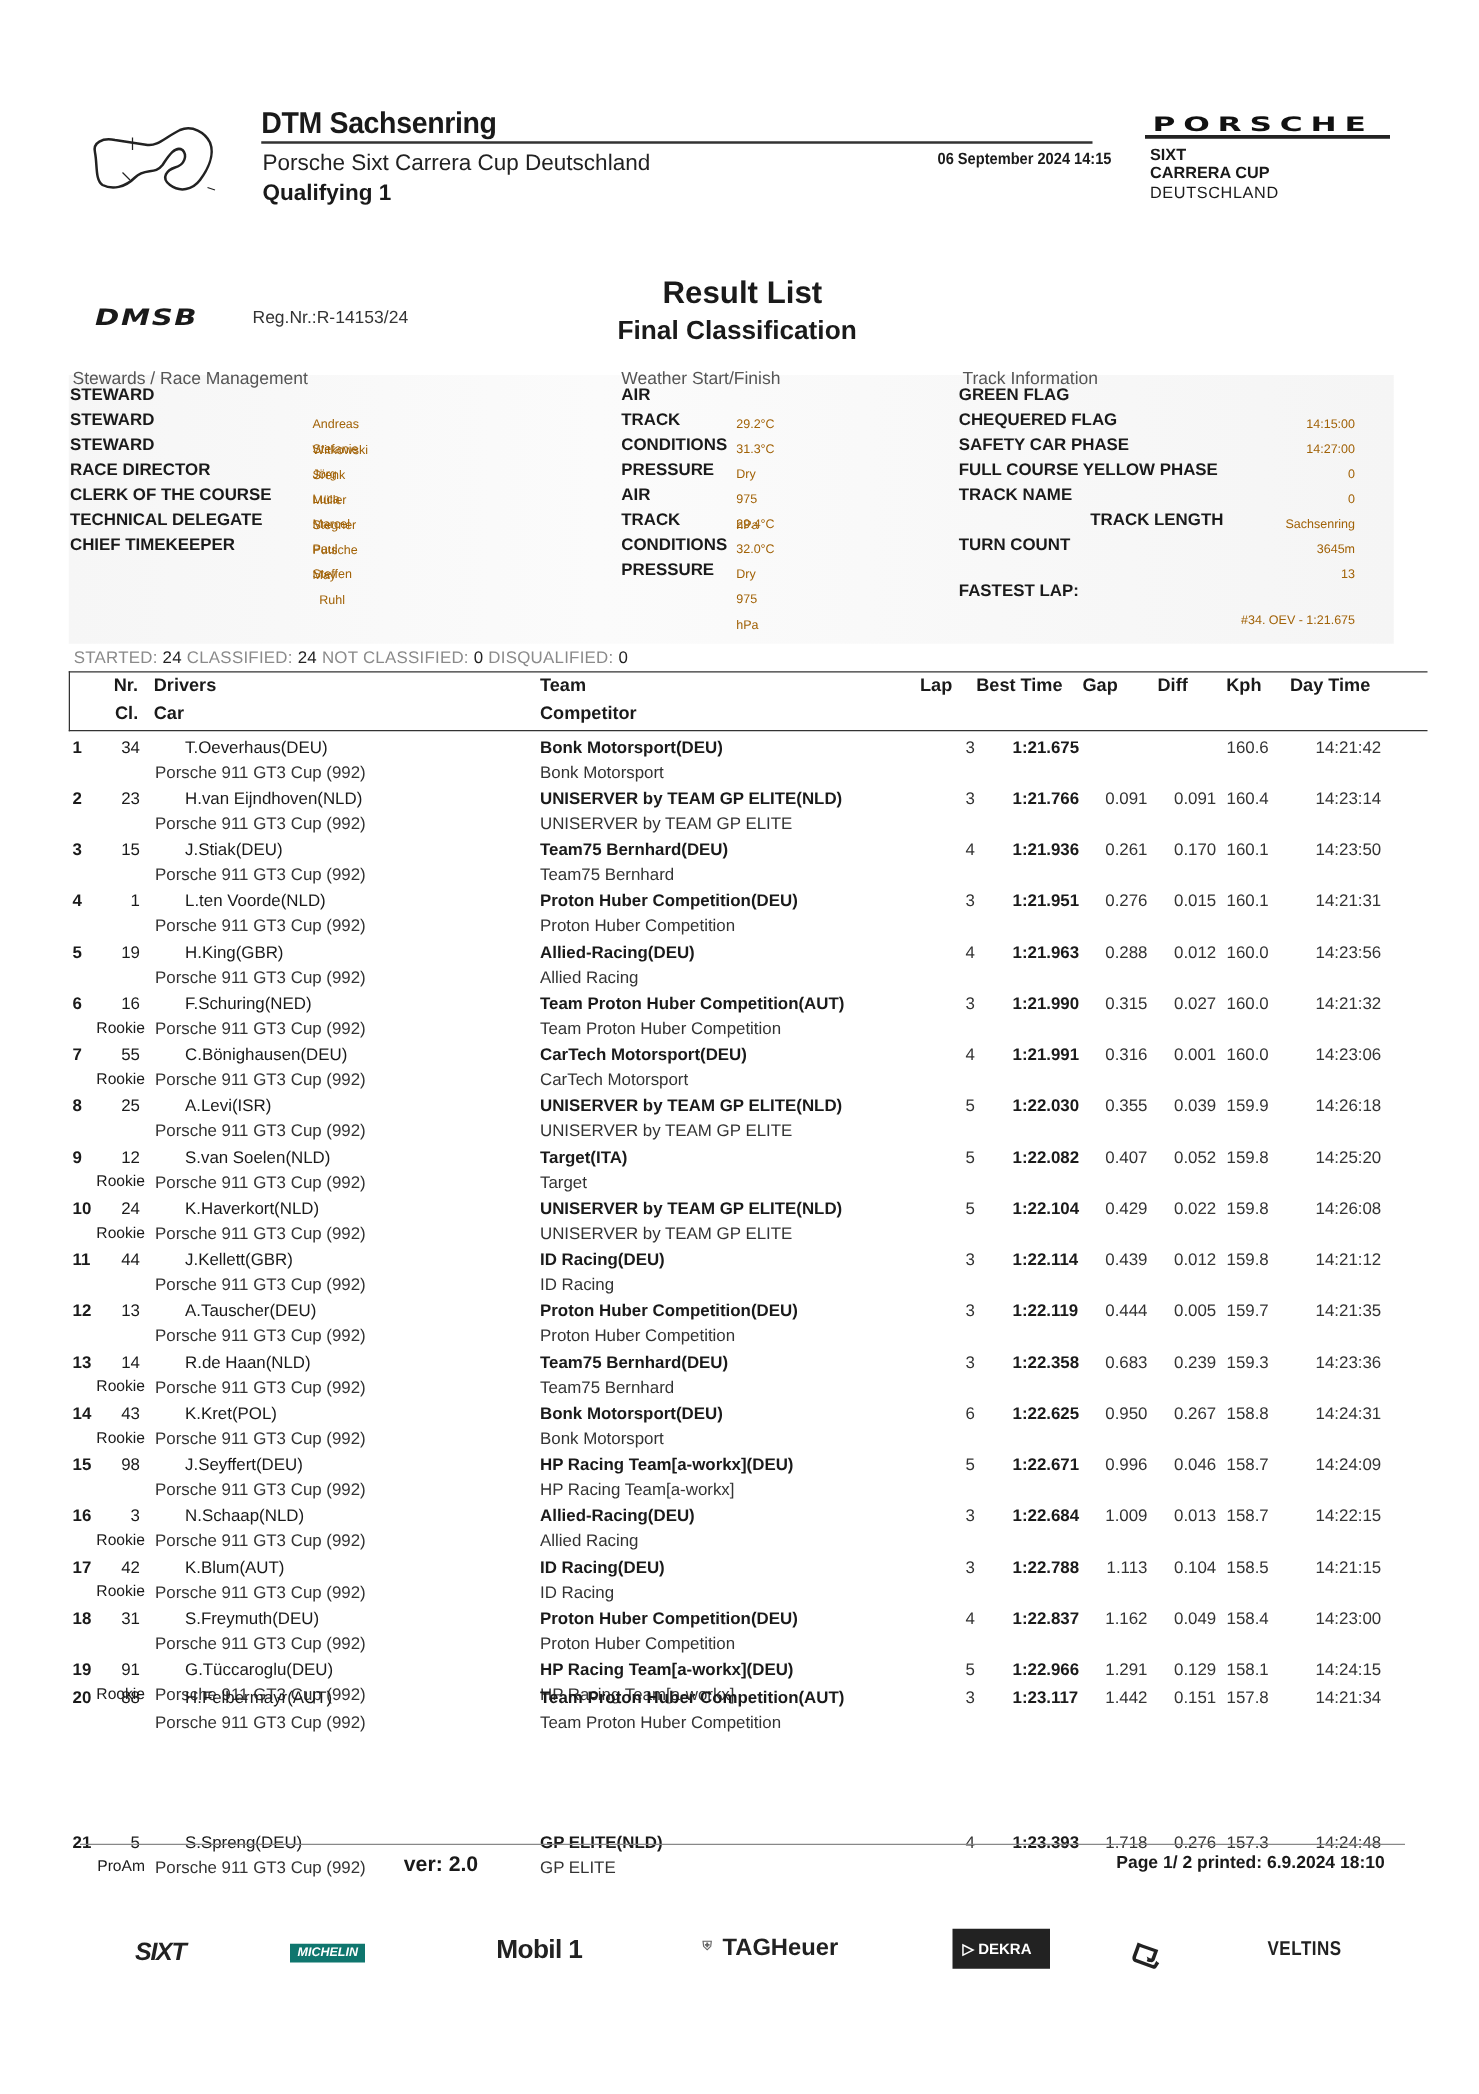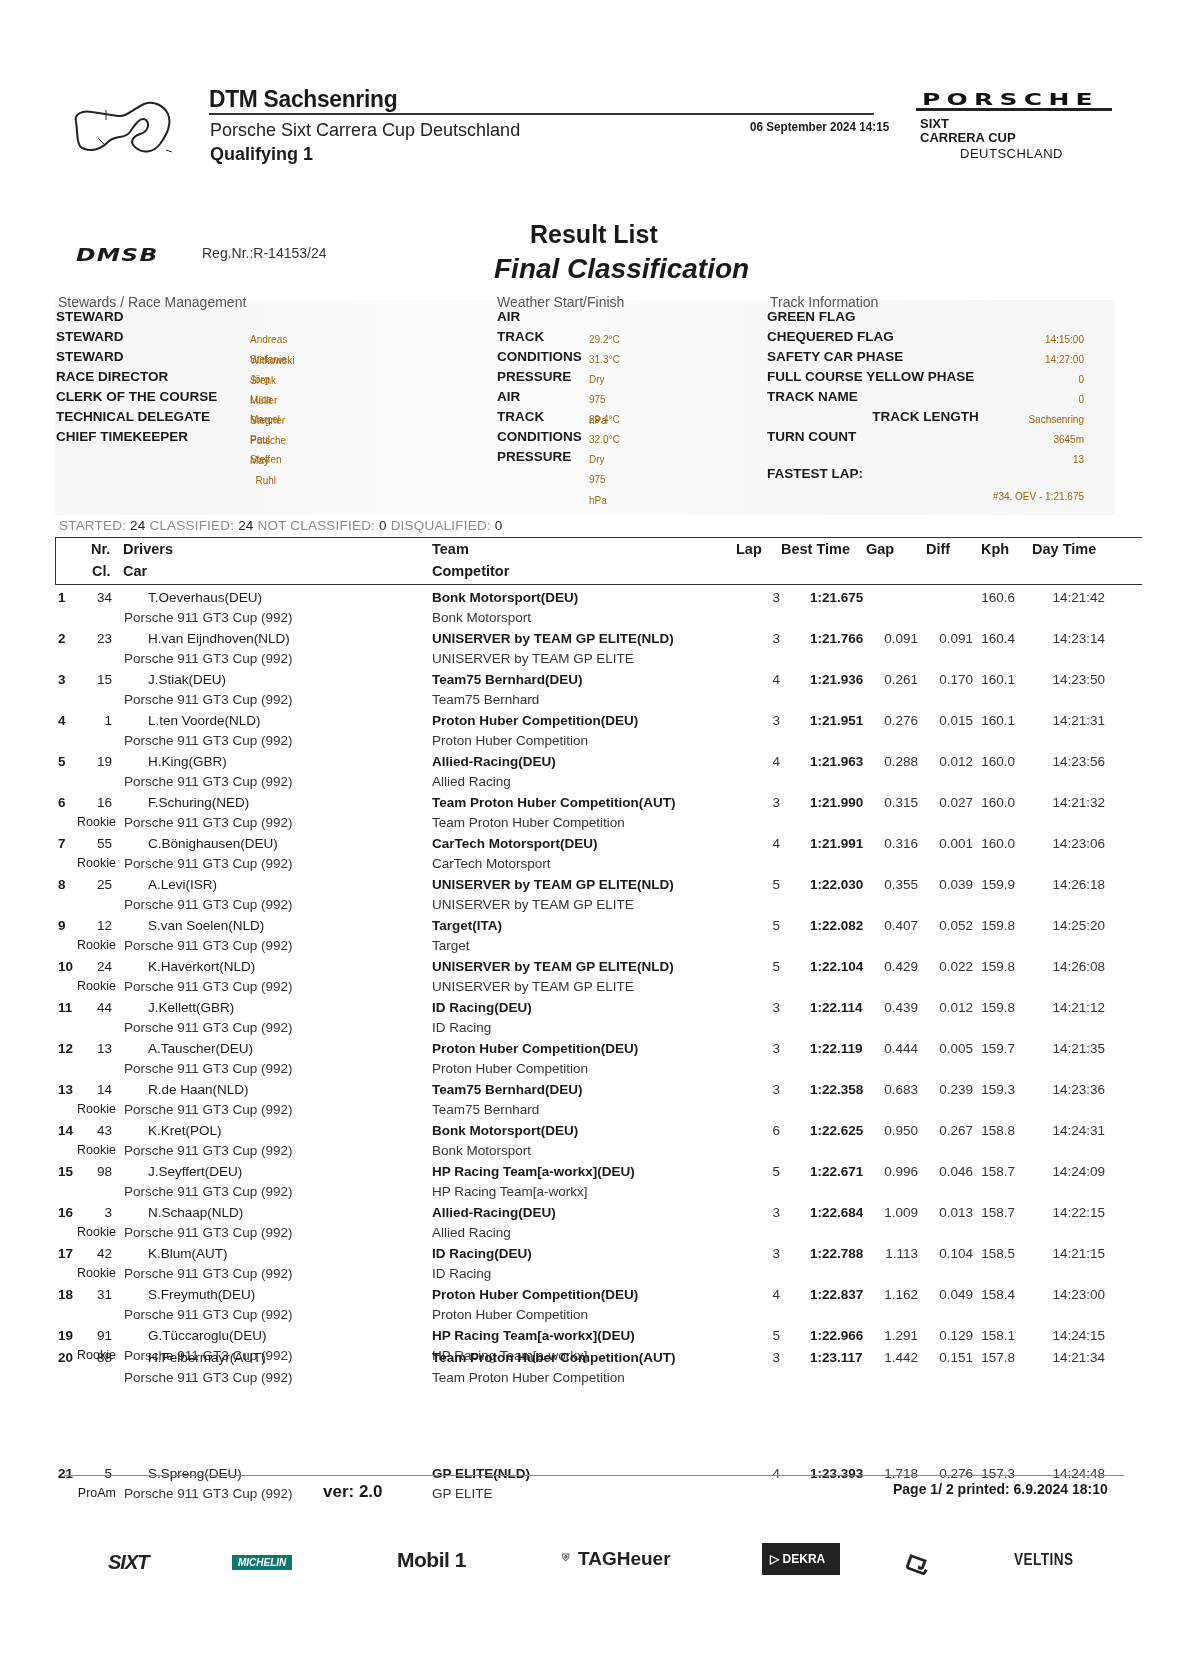--- a/index.html
+++ b/index.html
@@ -7,25 +7,25 @@
   .abs { position: absolute; }
   .track-logo { left: 68px; top: 92px; width: 130px; height: 70px; }
   .event-title { left: 209px; top: 85px; font-size: 24px; font-weight: bold; letter-spacing: -0.3px; transform: scaleX(0.95); transform-origin: left; }
   .title-rule { left: 209px; top: 113px; width: 665px; height: 2px; background: #333; }
   .series-name { left: 210px; top: 120px; font-size: 18px; color: #222; }
   .session-name { left: 210px; top: 144px; font-size: 18px; font-weight: bold; }
   .event-date { left: 750px; top: 119px; font-size: 13px; font-weight: bold; transform: scaleX(0.9); transform-origin: left; }
   .porsche-word { left: 922px; top: 87px; font-size: 20px; letter-spacing: 5px; font-weight: bold; font-family: "DejaVu Sans", sans-serif; transform: scaleX(1.25) scaleY(0.8); transform-origin: left; color:#111; }
   .porsche-rule { left: 916px; top: 108px; width: 196px; height: 3px; background: #222; }
   .cup-line1 { left: 920px; top: 117px; font-size: 13px; font-weight: bold; line-height: 14px; }
-  .cup-line3 { left: 920px; top: 147px; font-size: 13px; line-height: 14px; letter-spacing: 0.5px; margin-left: 40px; }
+  .cup-line3 { left: 920px; top: 147px; font-size: 13px; line-height: 14px; letter-spacing: 0.5px; }
   .dmsb-logo { left: 76px; top: 244px; font-size: 18px; font-weight: 900; font-style: italic; letter-spacing: 1px; font-family: "DejaVu Sans", sans-serif; transform: scaleX(1.3); transform-origin: left; }
   .reg-nr { left: 202px; top: 245px; font-size: 14px; color: #333; }
   .result-title { left: 530px; top: 220px; font-size: 25px; font-weight: bold; }
-  .final-class { left: 494px; top: 253px; font-size: 28px; font-weight: bold; font-style: italic; }
+  .final-class { left: 494px; top: 253px; font-size: 21px; font-weight: bold; }
   .info-bg { left: 55px; top: 300px; width: 1060px; height: 215px; background: linear-gradient(90deg, #f6f6f6, #fbfbfb 40%, #f5f5f5); }
   .sec-head { font-size: 14px; color: #555; }
   .info-label { font-size: 13.5px; font-weight: bold; color: #1a1a1a; }
   .info-val { font-size: 10px; color: #a16207; margin-top: 24px; }
   .info-row { position: absolute; height: 21px; line-height: 21px; }
   .stats-line { left: 59px; top: 518px; font-size: 13.5px; color: #8a8a8a; letter-spacing: 0.2px; }
   .stats-line b { color: #222; font-weight: normal; }
   .header-box { left: 55px; top: 537px; width: 1087px; height: 48px; border: 1.5px solid #333; border-right: none; border-left-width: 1.5px; }
   .hdr { font-size: 14.5px; font-weight: bold; position: absolute; }
   .row { position: absolute; left: 0; width: 1183px; height: 41px; font-size: 13.5px; }

